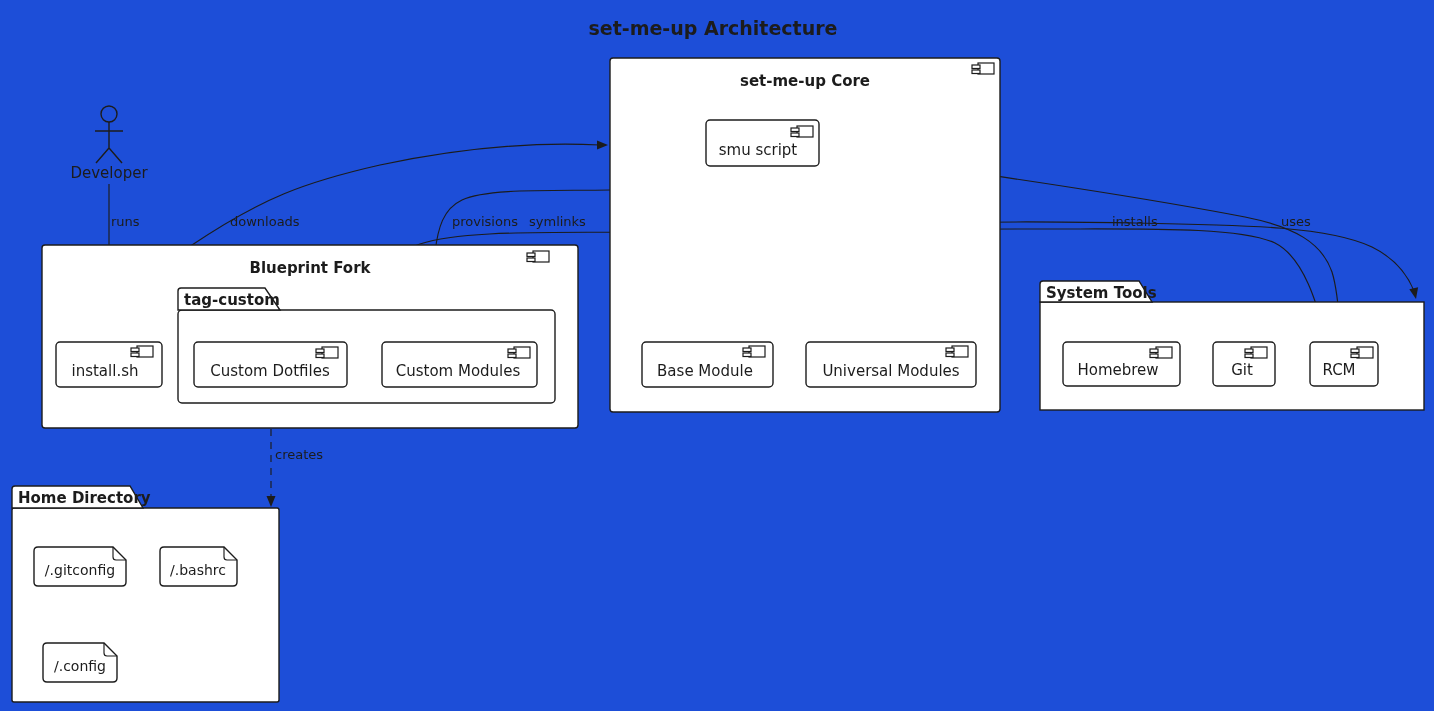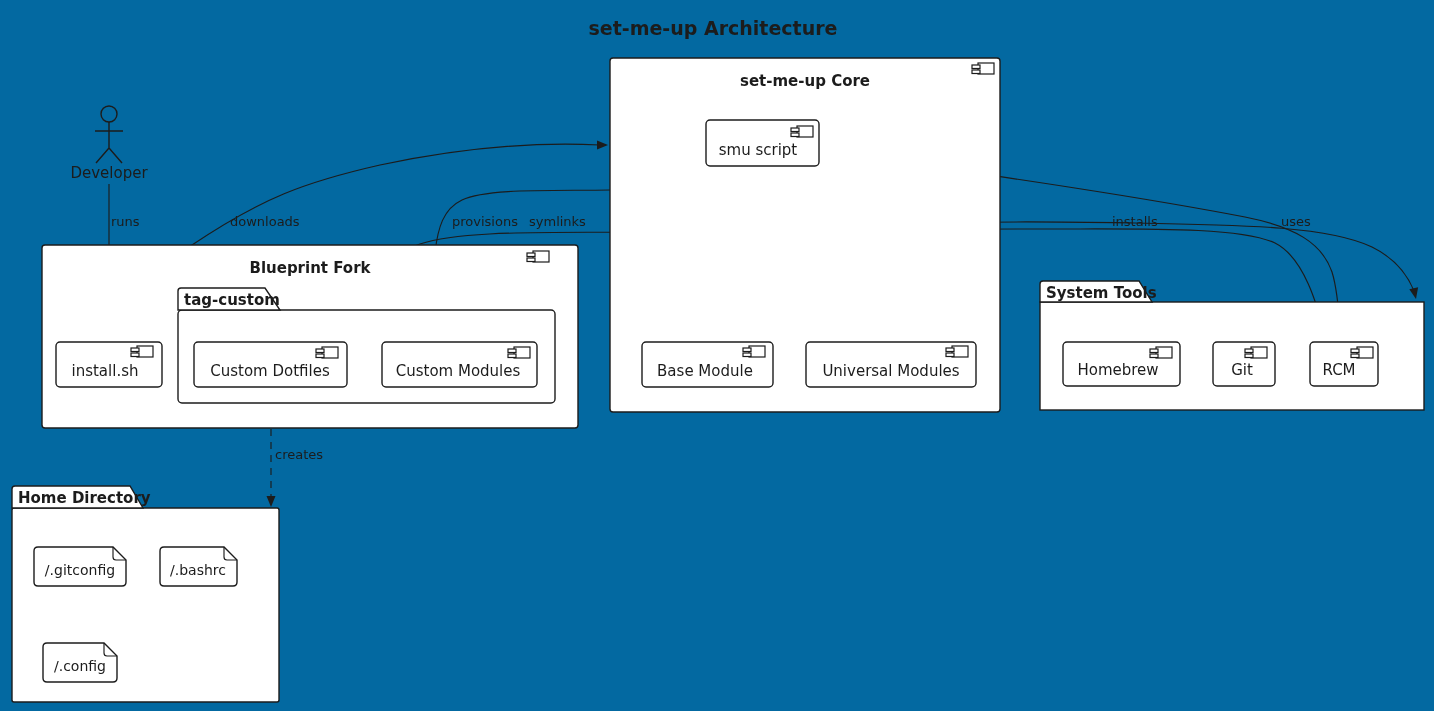--- a/index.html
+++ b/index.html
@@ -1,16 +1,16 @@
 <!DOCTYPE html>
 <html><head>
 <meta charset="utf-8">
 <style>
   html, body { margin: 0; padding: 0; background: #ffffff; }
-  .stage { position: relative; width: 1434px; height: 711px; background: #0369a1; }
+  .stage { position: relative; width: 1434px; height: 711px; background: #1d4ed8; }
   svg { display: block; }
   text {
     font-family: "DejaVu Sans", "Liberation Sans", sans-serif;
     fill: #1c1c1c;
   }
   .node-label  { font-size: 15px; }
   .file-label  { font-size: 14px; }
   .group-title { font-size: 15px; font-weight: bold; }
   .tab-title   { font-size: 15px; font-weight: bold; }
   .edge-label  { font-size: 13px; }

